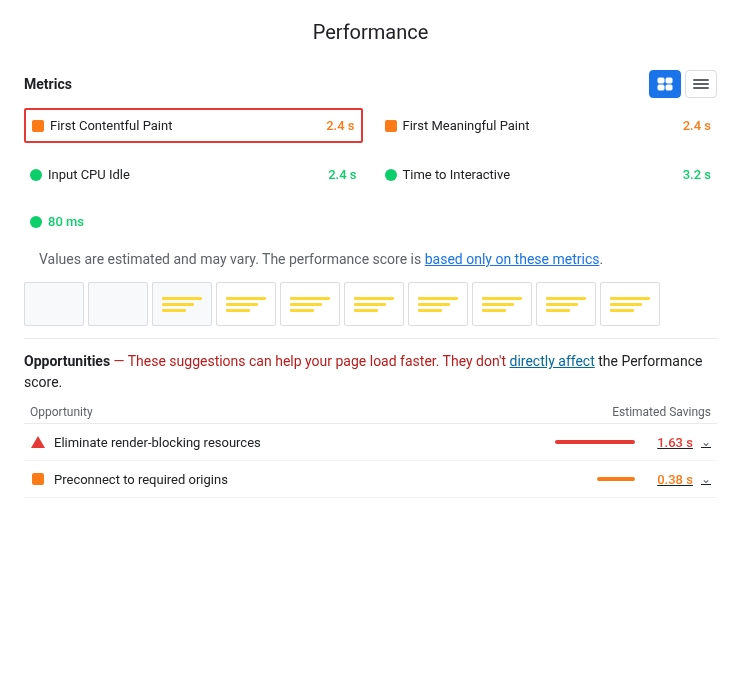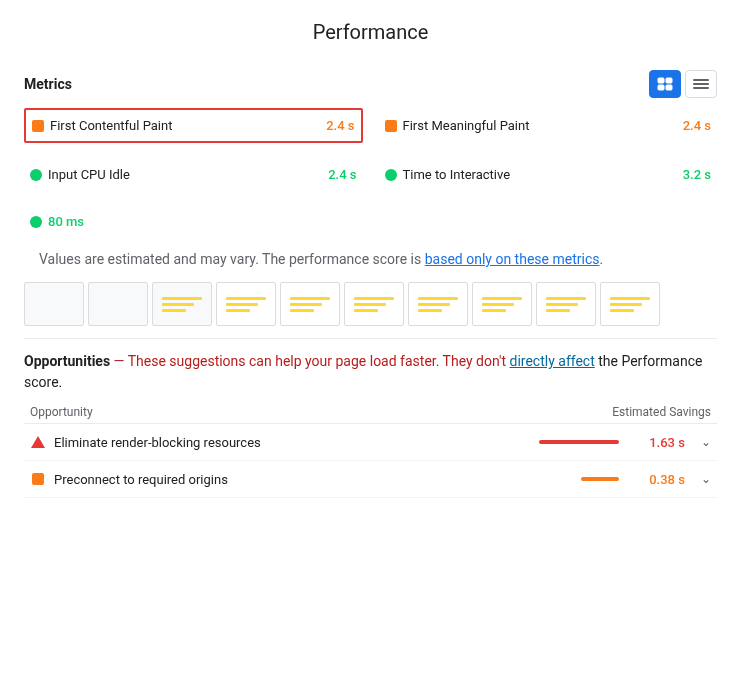--- a/index.html
+++ b/index.html
@@ -228,23 +228,24 @@
       border-radius: 2px;
     }
     .opp-name {
       flex: 1;
       font-size: 13px;
       color: #202124;
     }
     .opp-bar-area {
       display: flex;
       align-items: center;
-      gap: 16px;
+      gap: 8px;
       min-width: 160px;
       justify-content: flex-end;
+      text-decoration: underline;
     }
     .opp-bar {
       height: 4px;
       border-radius: 2px;
     }
     .bar-red { background: #e53935; width: 80px; }
     .bar-orange { background: #fa7b17; width: 38px; }
     .opp-saving {
       font-size: 13px;
       font-weight: 500;

